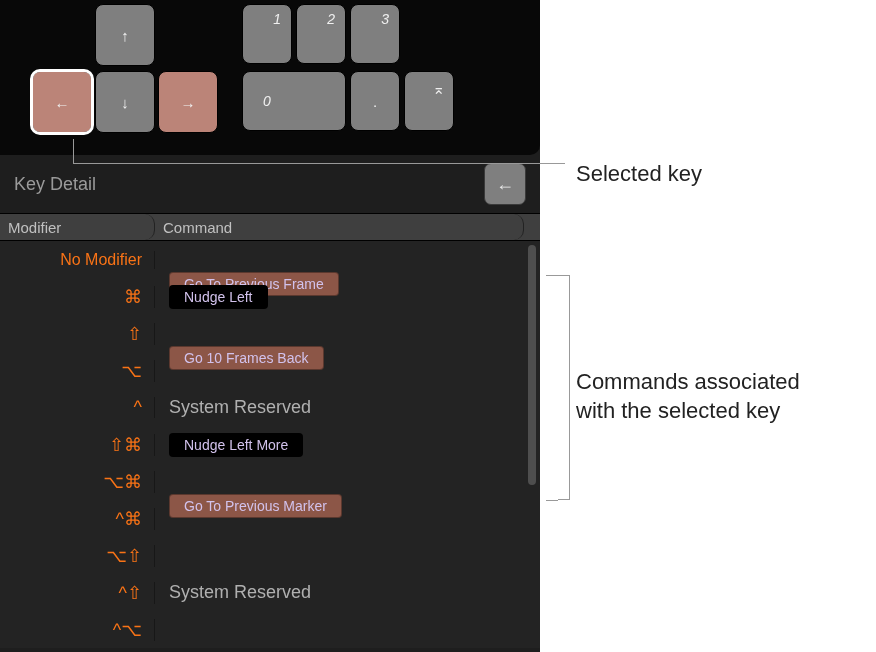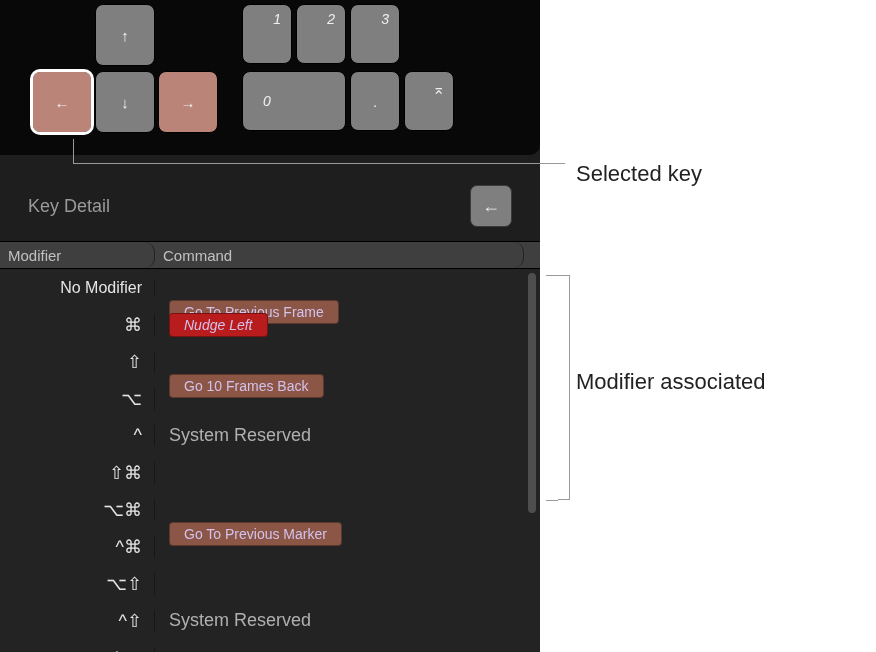--- a/index.html
+++ b/index.html
@@ -57,23 +57,22 @@
     .key-2     { left: 296px; top: 4px; width: 50px; height: 60px; }
     .key-3     { left: 350px; top: 4px; width: 50px; height: 60px; }
     .key-0     { left: 242px; top: 71px; width: 104px; height: 60px; justify-content: flex-start; padding-left: 20px; }
     .key-dot   { left: 350px; top: 71px; width: 50px; height: 60px; }
     .key-enter { left: 404px; top: 71px; width: 50px; height: 60px; justify-content: flex-end; padding-right: 8px; align-items: flex-start; padding-top: 8px; }
 
     .detail-header {
       display: flex;
       align-items: center;
       justify-content: space-between;
-      padding: 10px 28px;
-      height: 70px;
-      margin-top: 16px;
+      padding: 10px 14px;
+      height: 58px;
     }
     .detail-title {
       color: #9a9a9a;
       font-size: 18px;
     }
     .mini-key {
       width: 42px; height: 42px;
       background: #7f7f7f;
       border-radius: 7px;
       display: flex; align-items: center; justify-content: center;
@@ -104,39 +103,39 @@
     }
     .row {
       display: flex;
       height: 37px;
       align-items: center;
     }
     .mod-cell {
       width: 155px;
       text-align: right;
       padding-right: 12px;
-      color: #e5e5e5;
+      color: #f97316;
       font-size: 16px;
       border-right: 1px solid #171717;
     }
     .mod-cell.glyphs { font-size: 18px; }
     .cmd-cell {
       flex: 1;
       padding-left: 14px;
     }
     .badge {
       display: inline-block;
       padding: 3px 14px;
       border-radius: 4px;
       font-size: 14px;
       color: #d2c2ec;
       border: 1px solid rgba(0,0,0,0.35);
     }
     .badge.red { background: #8c5647; margin-top: 48px; }
-    .badge.gray { background: #b91c1c; font-style: italic; }
+    .badge.gray { background: #000000; }
     .reserved {
       color: #b0b0b0;
       font-size: 18px;
     }
     .scrollbar-track {
       position: absolute;
       right: 2px;
       top: 4px;
       bottom: 4px;
       width: 12px;
@@ -242,20 +241,21 @@
       <div class="row">
         <div class="mod-cell glyphs">⌥</div>
         <div class="cmd-cell"></div>
       </div>
       <div class="row">
         <div class="mod-cell glyphs">^</div>
         <div class="cmd-cell"><span class="reserved">System Reserved</span></div>
       </div>
       <div class="row">
         <div class="mod-cell glyphs">⇧⌘</div>
+        <div class="cmd-cell"><span class="badge gray">Nudge Left More</span></div>
       </div>
       <div class="row">
         <div class="mod-cell glyphs">⌥⌘</div>
         <div class="cmd-cell"><span class="badge red">Go To Previous Marker</span></div>
       </div>
       <div class="row">
         <div class="mod-cell glyphs">^⌘</div>
         <div class="cmd-cell"></div>
       </div>
       <div class="row">
@@ -281,15 +281,16 @@
 
   <div class="callout-line callout-v" style="left:-479px; top:139px; height:24px;"></div>
   <div class="callout-line callout-h" style="left:-479px; top:163px; width:492px;"></div>
   <div class="annotation" style="left:24px; top:160px;">Selected key</div>
 
   <div class="bracket" style="left:6px; top:275px; width:12px; height:225px;"></div>
   <div class="callout-line callout-h" style="left:-6px; top:275px; width:12px;"></div>
   <div class="callout-line callout-h" style="left:-6px; top:500px; width:12px;"></div>
 
   <div class="annotation" style="left:24px; top:368px;">
-    <div>Modifier associated</div>
+    <div>Commands associated</div>
+    <div>with the selected key</div>
   </div>
 </div>
 
 </body></html>

